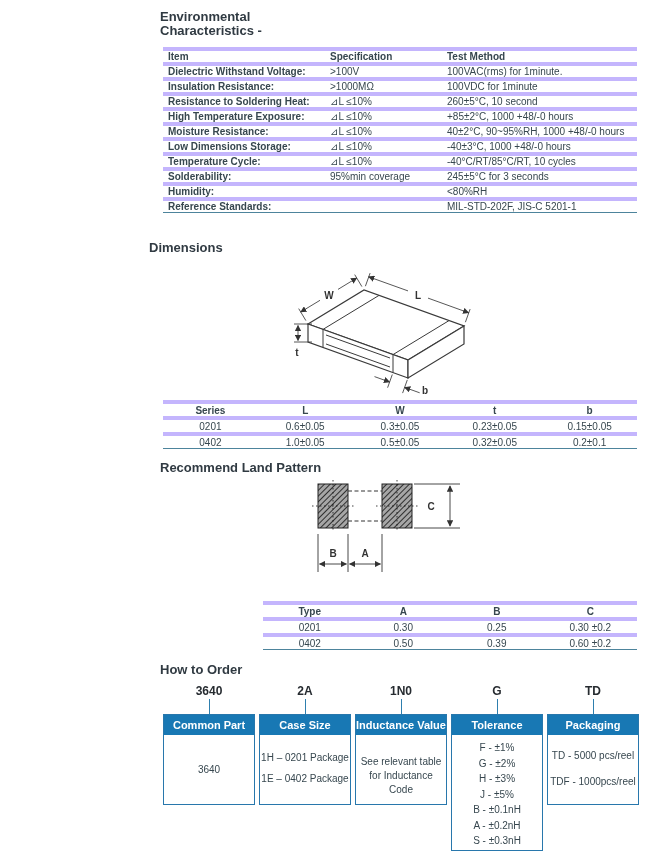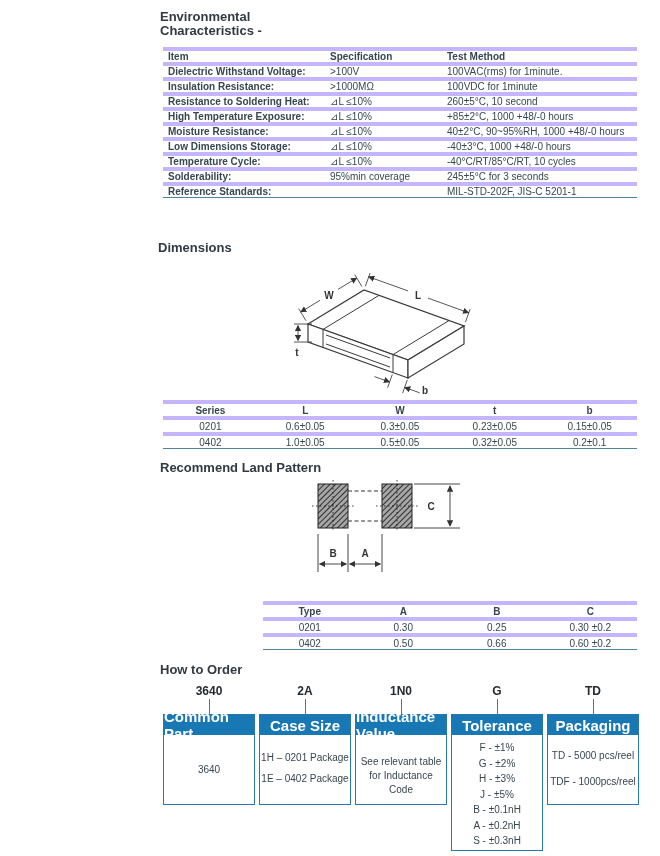--- a/index.html
+++ b/index.html
@@ -24,21 +24,21 @@
   .tbl-cc .trow div{flex:1;text-align:center;}
   .tbl-cc .thead div{font-weight:bold;}
 
   
   .ocode{position:absolute;top:684px;width:92px;text-align:center;
          font-size:12px;font-weight:bold;color:#262b30;}
   .oconn{position:absolute;top:699px;width:1px;height:15px;background:#2e7fae;}
   .obox{position:absolute;top:714px;width:92px;box-sizing:border-box;
         border:1px solid #2877ac;background:#fff;}
   .obox-h{height:20px;background:#1878b4;color:#ffffff;font-weight:bold;
-          font-size:15px;display:flex;align-items:center;justify-content:center;}
+          font-size:11px;display:flex;align-items:center;justify-content:center;}
   .obox-b{font-size:10px;color:#37474f;text-align:center;}
   .b-common div{line-height:70px;}
   .b-case{padding-top:12px;} .b-case div{line-height:21px;}
   .b-ind{padding-top:20px;}  .b-ind div{line-height:14px;}
   .b-tol{padding-top:5px;}   .b-tol div{line-height:15.5px;}
   .b-pkg{padding-top:8px;}   .b-pkg div{line-height:26px;}
 
   svg text{font-family:"Liberation Sans", sans-serif;font-size:10px;font-weight:bold;fill:#333;}
 </style>
 </head>
@@ -89,27 +89,32 @@
       <div class="c1">Temperature Cycle:</div>
       <div class="c2">⊿L ≤10%</div>
       <div class="c3">-40°C/RT/85°C/RT, 10 cycles</div>
     </div>
   <div class="trow">
       <div class="c1">Solderability:</div>
       <div class="c2">95%min coverage</div>
       <div class="c3">245±5°C for 3 seconds</div>
     </div>
   <div class="trow">
+      <div class="c1">Humidity:</div>
+      <div class="c2"></div>
+      <div class="c3">&lt;80%RH</div>
+    </div>
+  <div class="trow">
       <div class="c1">Reference Standards:</div>
       <div class="c2"></div>
       <div class="c3">MIL-STD-202F, JIS-C 5201-1</div>
     </div>
 </div>
 
-<div class="abs sec-title" style="left:158px;top:241px;text-align:center;">Dimensions</div>
+<div class="abs sec-title" style="left:149px;top:241px;text-align:center;">Dimensions</div>
 
 <svg class="abs" style="left:268px;top:252px;" width="230" height="146" viewBox="0 0 230 146">
   <defs>
     <marker id="ar" viewBox="0 0 10 10" refX="9" refY="5" markerWidth="7" markerHeight="7" orient="auto-start-reverse">
       <path d="M0,0 L10,5 L0,10 z" fill="#333"></path>
     </marker>
   </defs>
 
   <g stroke="#3a3a3a" stroke-width="1.2" fill="#ffffff">
     <path d="M40,72 L96,38 L196,74 L140,108 Z"></path>
@@ -228,21 +233,21 @@
   </div>
   <div class="trow">
     <div>0201</div>
       <div>0.30</div>
       <div>0.25</div>
       <div>0.30 ±0.2</div>
   </div>
   <div class="trow">
     <div>0402</div>
       <div>0.50</div>
-      <div>0.66</div>
+      <div>0.39</div>
       <div>0.60 ±0.2</div>
   </div>
 </div>
 
 <div class="abs sec-title" style="left:160px;top:663px;">How to Order</div>
 
 <div class="ocode" style="left:163px;">3640</div>
 <div class="ocode" style="left:259px;">2A</div>
 <div class="ocode" style="left:355px;">1N0</div>
 <div class="ocode" style="left:451px;">G</div>

